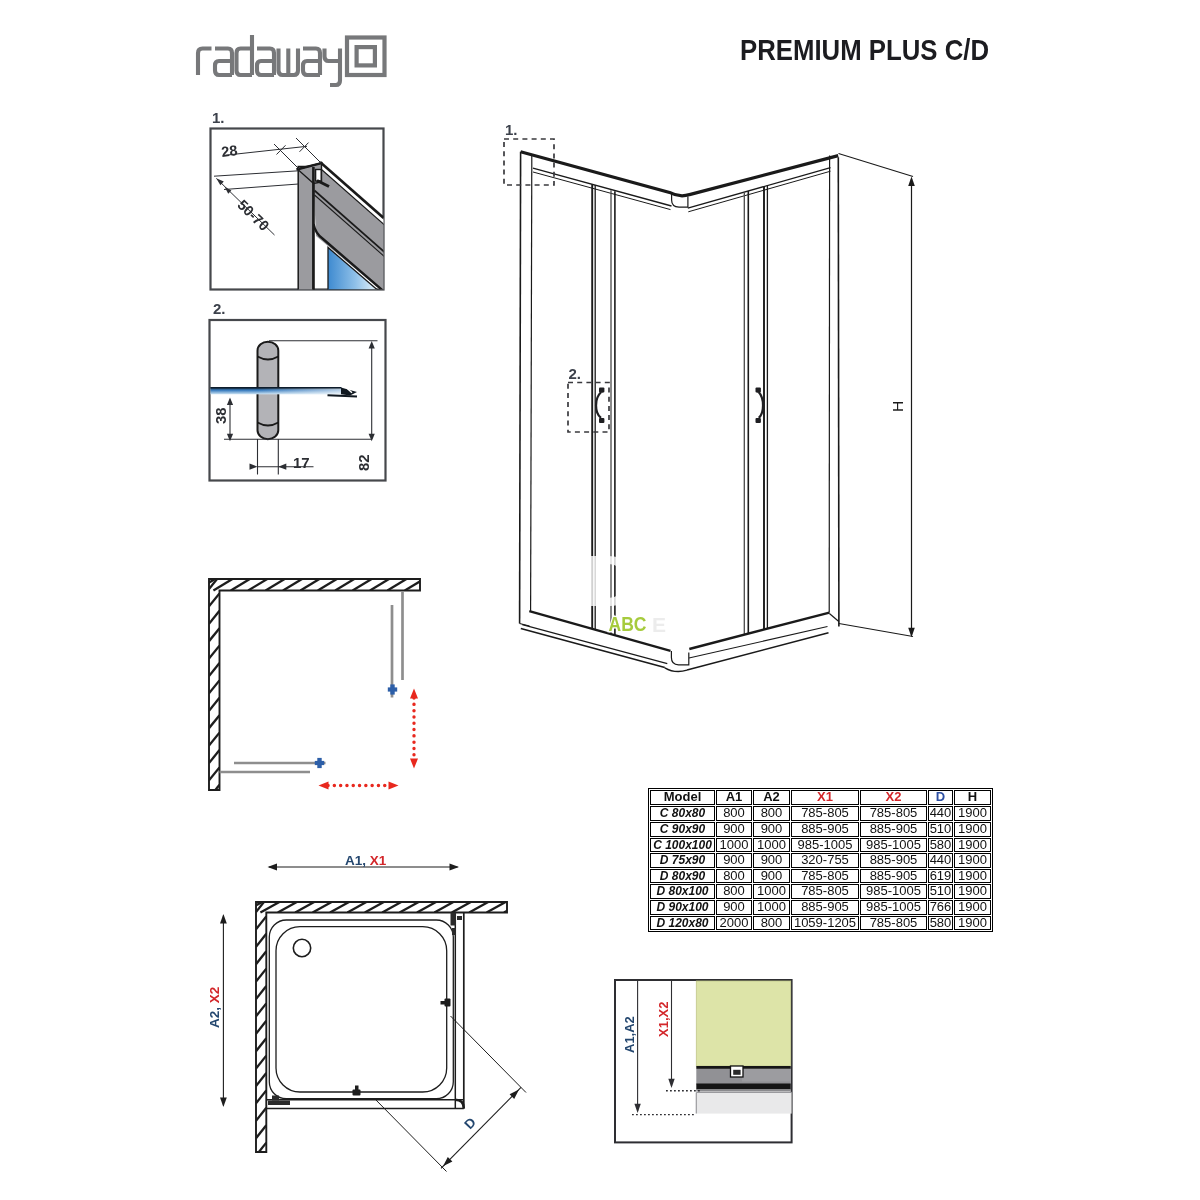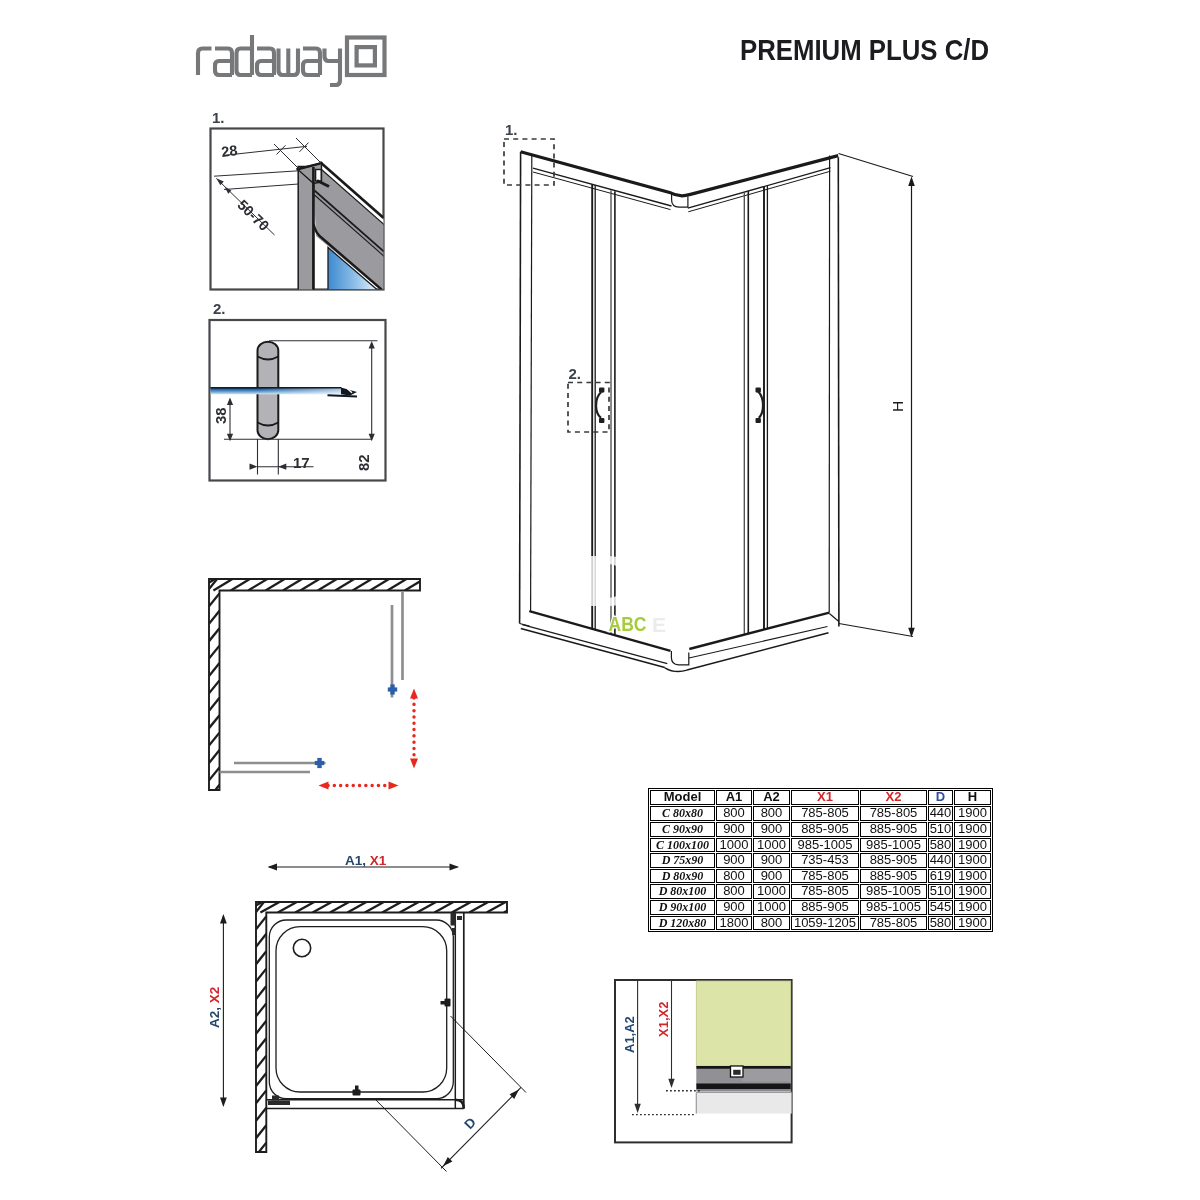--- a/index.html
+++ b/index.html
@@ -1,21 +1,21 @@
 <!DOCTYPE html>
 <html><head><meta charset="utf-8">
 <style>
 html,body{margin:0;padding:0;background:#fff;}
 #page{position:relative;width:1200px;height:1200px;background:#fff;font-family:"Liberation Sans",sans-serif;overflow:hidden;}
 svg{position:absolute;left:0;top:0;}
 text{font-family:"Liberation Sans",sans-serif;}
 table.spec{position:absolute;left:648px;top:788px;border-collapse:separate;border-spacing:1px;border:1px solid #000;background:#fff;}
 table.spec td{border:1px solid #000;text-align:center;vertical-align:middle;padding:0;font-size:13px;color:#111;height:12.6px;line-height:12.6px;}
 table.spec tr.hd td{height:13.4px;font-weight:bold;font-size:13px;text-align:center;}
-table.spec td.m{font-weight:bold;font-style:italic;font-size:12px;font-family:Liberation Serif, serif;}
+table.spec td.m{font-weight:bold;font-style:italic;font-size:12px;}
 table.spec td.red{color:#d3262a;}
 table.spec td.blu{color:#2d4fa3;}
 </style></head><body>
 <div id="page">
 <svg width="1200" height="1200" viewBox="0 0 1200 1200">
 <defs>
 <linearGradient id="gGlass1" x1="0" y1="0" x2="1" y2="0">
 <stop offset="0" stop-color="#3e8ad0"></stop>
           <stop offset="0.55" stop-color="#8fc0e8"></stop>
           <stop offset="1" stop-color="#e8f4fb"></stop>
@@ -434,21 +434,21 @@
           <td>1000</td>
           <td>985-1005</td>
           <td>985-1005</td>
           <td>580</td>
           <td>1900</td>
         </tr>
 <tr>
           <td class="m">D 75x90</td>
           <td>900</td>
           <td>900</td>
-          <td>735-453</td>
+          <td>320-755</td>
           <td>885-905</td>
           <td>440</td>
           <td>1900</td>
         </tr>
 <tr>
           <td class="m">D 80x90</td>
           <td>800</td>
           <td>900</td>
           <td>785-805</td>
           <td>885-905</td>
@@ -463,26 +463,26 @@
           <td>985-1005</td>
           <td>510</td>
           <td>1900</td>
         </tr>
 <tr>
           <td class="m">D 90x100</td>
           <td>900</td>
           <td>1000</td>
           <td>885-905</td>
           <td>985-1005</td>
-          <td>545</td>
+          <td>766</td>
           <td>1900</td>
         </tr>
 <tr>
           <td class="m">D 120x80</td>
-          <td>1800</td>
+          <td>2000</td>
           <td>800</td>
           <td>1059-1205</td>
           <td>785-805</td>
           <td>580</td>
           <td>1900</td>
         </tr>
 </tbody>
     </table>
 </div>
 </body></html>

